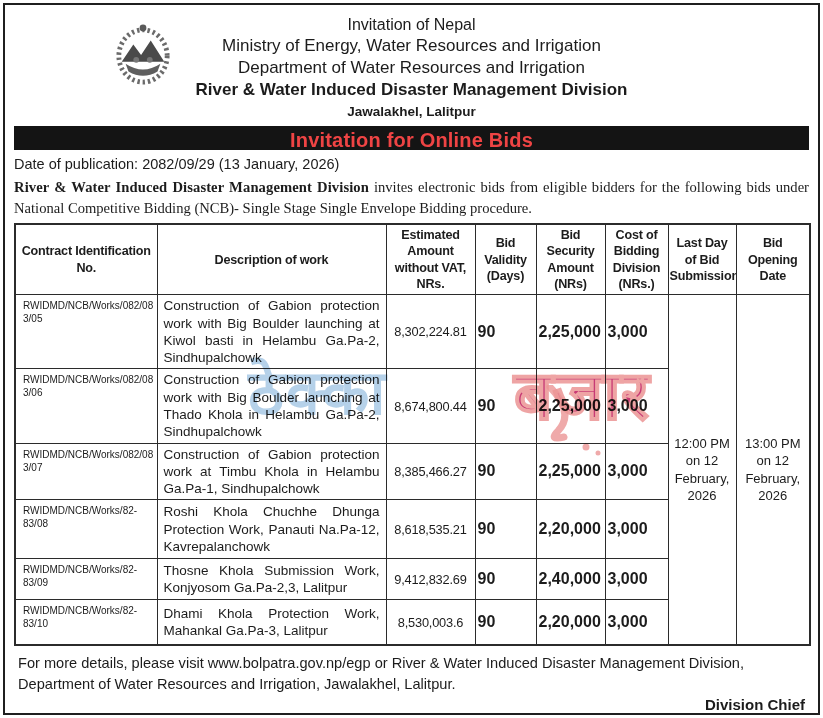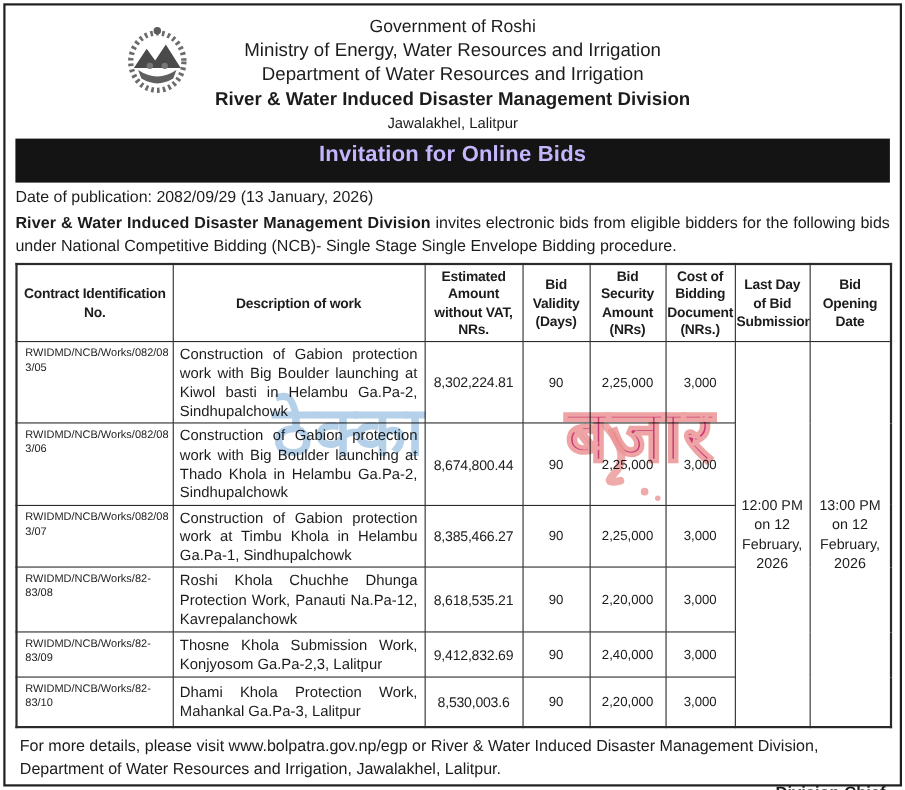--- a/index.html
+++ b/index.html
@@ -17,47 +17,48 @@
     padding: 8px 9px 0 9px;
     box-sizing: border-box;
   }
   
   .hdr { position: relative; text-align: center; }
   .hdr-line { line-height: 1.28; }
   .hdr-gov        { font-size: 16px;   margin-top: 2px; }
   .hdr-ministry   { font-size: 17px; }
   .hdr-department { font-size: 17px; }
   .hdr-division   { font-size: 17px; font-weight: bold; }
-  .hdr-address    { font-size: 13.5px; margin-top: 2px; }
+  .hdr-address    { font-size: 13.5px; margin-top: 2px; font-weight: bold; }
   .emblem {
     position: absolute; left: 100px; top: 6px;
     width: 58px; height: 70px;
   }
   
   .banner {
     margin-top: 6px;
-    height: 40px;
+    height: 24px;
     background: #141414;
-    color: #c4b5fd;
+    color: #ef4444;
     font-size: 20px;
     font-weight: bold;
     text-align: center;
     line-height: 28px;
     letter-spacing: 0.2px;
   }
   .pubdate {
     text-align: left;
     font-size: 14.5px;
     margin-top: 6px;
   }
   .intro {
     margin-top: 5px;
     font-size: 14.6px;
     line-height: 1.44;
     text-align: justify;
+    font-family: Liberation Serif, serif;
   }
   .intro b { letter-spacing: 0.1px; }
   
   table.bids {
     margin-top: 4px;
     border-collapse: collapse;
     table-layout: fixed;
     width: 795px;
     border: 2px solid #2b2b2b;
   }
@@ -93,24 +94,24 @@
   }
   td.cell-amount {
     font-size: 12.8px;
     text-align: center;
     vertical-align: middle;
     white-space: nowrap;
     padding: 0 1px;
     letter-spacing: -0.2px;
   }
   td.cell-num {
-    font-size: 12px;
-    text-align: center;
+    font-size: 16px;
     vertical-align: middle;
     padding: 0 2px;
+    font-weight: bold;
   }
   td.cell-merged {
     font-size: 13px;
     text-align: center;
     vertical-align: middle;
     line-height: 1.35;
     padding: 0 2px;
   }
   
   .footer-text {
@@ -162,21 +163,21 @@
 
   <div class="hdr">
     <svg class="emblem" viewBox="0 0 60 72">
       <ellipse cx="30" cy="36" rx="25" ry="27" fill="none" stroke="#6b6b6b" stroke-width="5" stroke-dasharray="2.5 3"></ellipse>
       <circle cx="30" cy="7" r="3.5" fill="#5a5a5a"></circle>
       <path d="M8 42 L20 24 L28 35 L38 20 L52 42 Z" fill="#4a4a4a"></path>
       <path d="M12 44 Q30 56 48 44 L45 52 Q30 61 15 52 Z" fill="#5f5f5f"></path>
       <circle cx="23" cy="40" r="3" fill="#777"></circle>
       <circle cx="37" cy="40" r="3" fill="#777"></circle>
     </svg>
-    <div class="hdr-line hdr-gov">Government of Roshi</div>
+    <div class="hdr-line hdr-gov">Invitation of Nepal</div>
     <div class="hdr-line hdr-ministry">Ministry of Energy, Water Resources and Irrigation</div>
     <div class="hdr-line hdr-department">Department of Water Resources and Irrigation</div>
     <div class="hdr-line hdr-division">River &amp; Water Induced Disaster Management Division</div>
     <div class="hdr-line hdr-address">Jawalakhel, Lalitpur</div>
   </div>
 
   <div class="banner">Invitation for Online Bids</div>
 
   <div class="pubdate">Date of publication: 2082/09/29 (13 January, 2026)</div>
 
@@ -193,21 +194,21 @@
         <col style="width: 68px;">
         <col style="width: 74px;">
       </colgroup>
     <thead>
         <tr id="head-row">
           <th class="h-left">Contract Identification No.</th>
           <th>Description of work</th>
           <th>Estimated Amount without VAT, NRs.</th>
           <th>Bid Validity (Days)</th>
           <th>Bid Security Amount (NRs)</th>
-          <th>Cost of Bidding Document (NRs.)</th>
+          <th>Cost of Bidding Division (NRs.)</th>
           <th>Last Day of Bid Submission</th>
           <th>Bid Opening Date</th>
         </tr>
       </thead>
     <tbody id="body-rows">
         <tr style="height: 70px;">
           <td class="cell-id">RWIDMD/NCB/Works/082/083/05</td>
           <td class="cell-desc">Construction of Gabion protection work with Big Boulder launching at Kiwol basti in Helambu Ga.Pa-2, Sindhupalchowk</td>
           <td class="cell-amount">8,302,224.81</td>
           <td class="cell-num">90</td>

